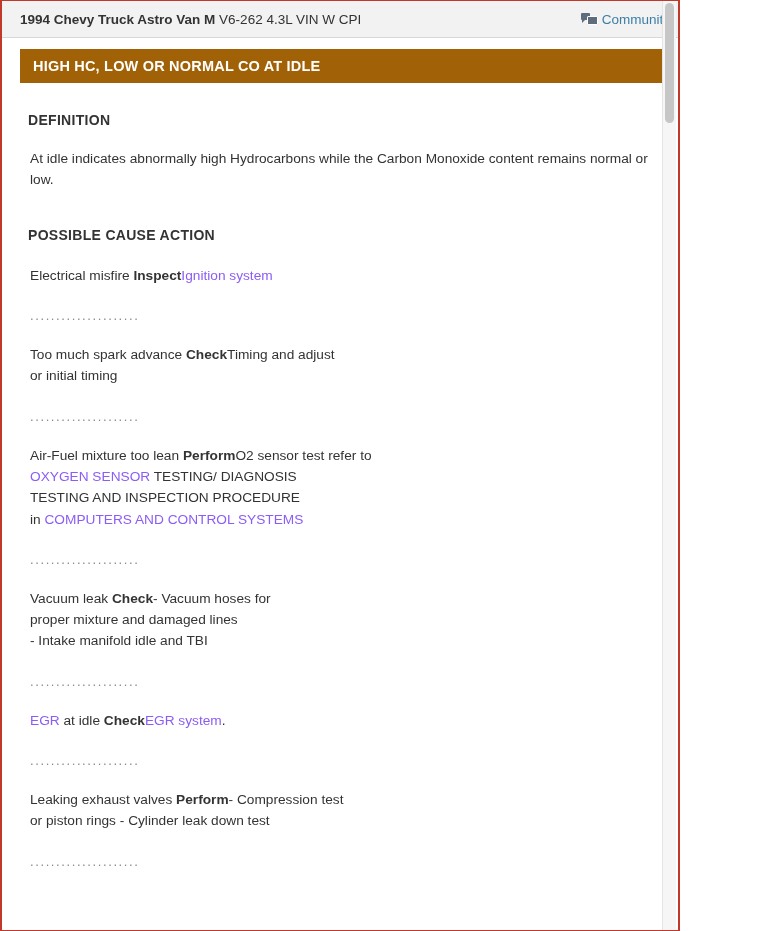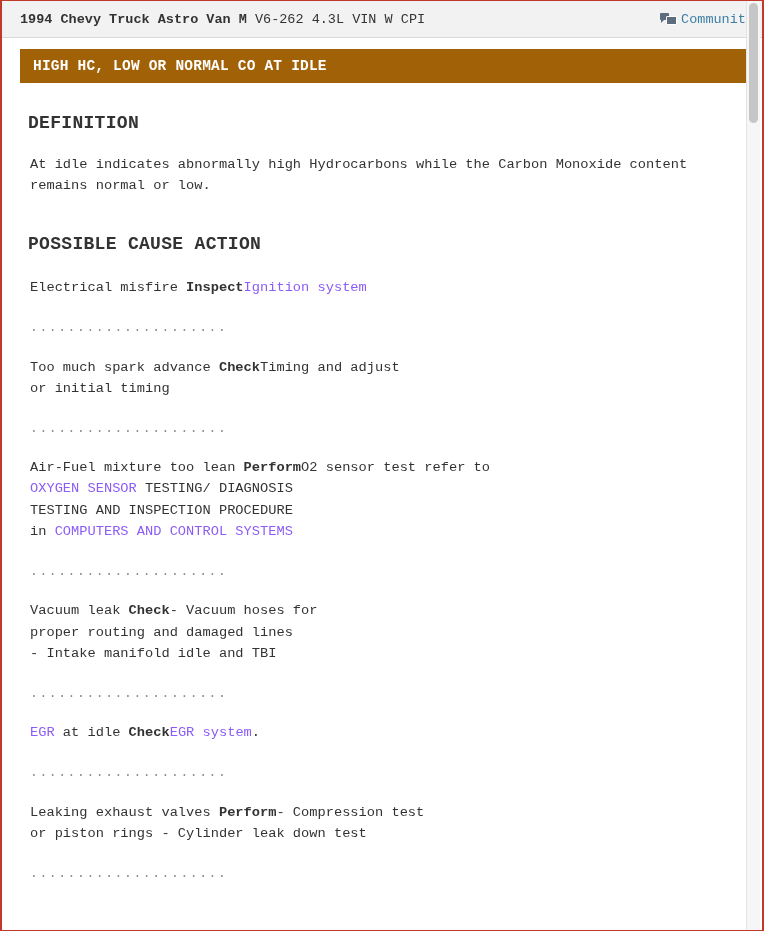--- a/index.html
+++ b/index.html
@@ -9,29 +9,28 @@
   }
   body {
     width: 764px;
     height: 931px;
     font-family: "Liberation Sans", sans-serif;
     color: #333333;
     overflow: hidden;
   }
   #page {
     position: relative;
-    width: 764px;
+    width: 680px;
     height: 931px;
     box-sizing: border-box;
     border-left: 2px solid #c0392b;
     border-right: 2px solid #c0392b;
     border-top: 1px solid #c0392b;
     border-bottom: 1px solid #c0392b;
     background: #ffffff;
-    font-family: Liberation Mono, monospace;
   }
   .header-bar {
     height: 37px;
     background: #f2f2f2;
     border-bottom: 1px solid #d8d8d8;
     display: flex;
     align-items: center;
     justify-content: space-between;
     padding: 0 8px 0 18px;
     box-sizing: border-box;
@@ -95,21 +94,21 @@
     box-sizing: border-box;
   }
   .body-area {
     padding: 0 26px 0 26px;
     font-size: 13.7px;
     line-height: 1.55;
     color: #333333;
   }
   .label-heading {
     font-weight: bold;
-    font-size: 18px;
+    font-size: 14px;
     letter-spacing: 0.3px;
     color: #333333;
   }
   .def-heading {
     margin-top: 27px;
   }
   .def-text {
     margin-top: 16px;
     padding-left: 2px;
     font-size: 13.7px;
@@ -199,21 +198,21 @@
           <div class="dots">.....................</div>
           <div class="cause-block">
             <div class="line"><span>Air-Fuel mixture too lean </span><span class="bold">Perform</span><span>O2 sensor test refer to</span></div>
             <div class="line"><span class="link">OXYGEN SENSOR</span><span> TESTING/ DIAGNOSIS</span></div>
             <div class="line"><span>TESTING AND INSPECTION PROCEDURE</span></div>
             <div class="line"><span>in </span><span class="link">COMPUTERS AND CONTROL SYSTEMS</span></div>
           </div>
           <div class="dots">.....................</div>
           <div class="cause-block">
             <div class="line"><span>Vacuum leak </span><span class="bold">Check</span><span>- Vacuum hoses for</span></div>
-            <div class="line"><span>proper routing and damaged lines</span></div>
+            <div class="line"><span>proper mixture and damaged lines</span></div>
             <div class="line"><span>- Intake manifold idle and TBI</span></div>
           </div>
           <div class="dots">.....................</div>
           <div class="cause-block">
             <div class="line"><span class="link">EGR</span><span> at idle </span><span class="bold">Check</span><span class="link">EGR system</span><span>.</span></div>
           </div>
           <div class="dots">.....................</div>
           <div class="cause-block">
             <div class="line"><span>Leaking exhaust valves </span><span class="bold">Perform</span><span>- Compression test</span></div>
             <div class="line"><span>or piston rings - Cylinder leak down test</span></div>

